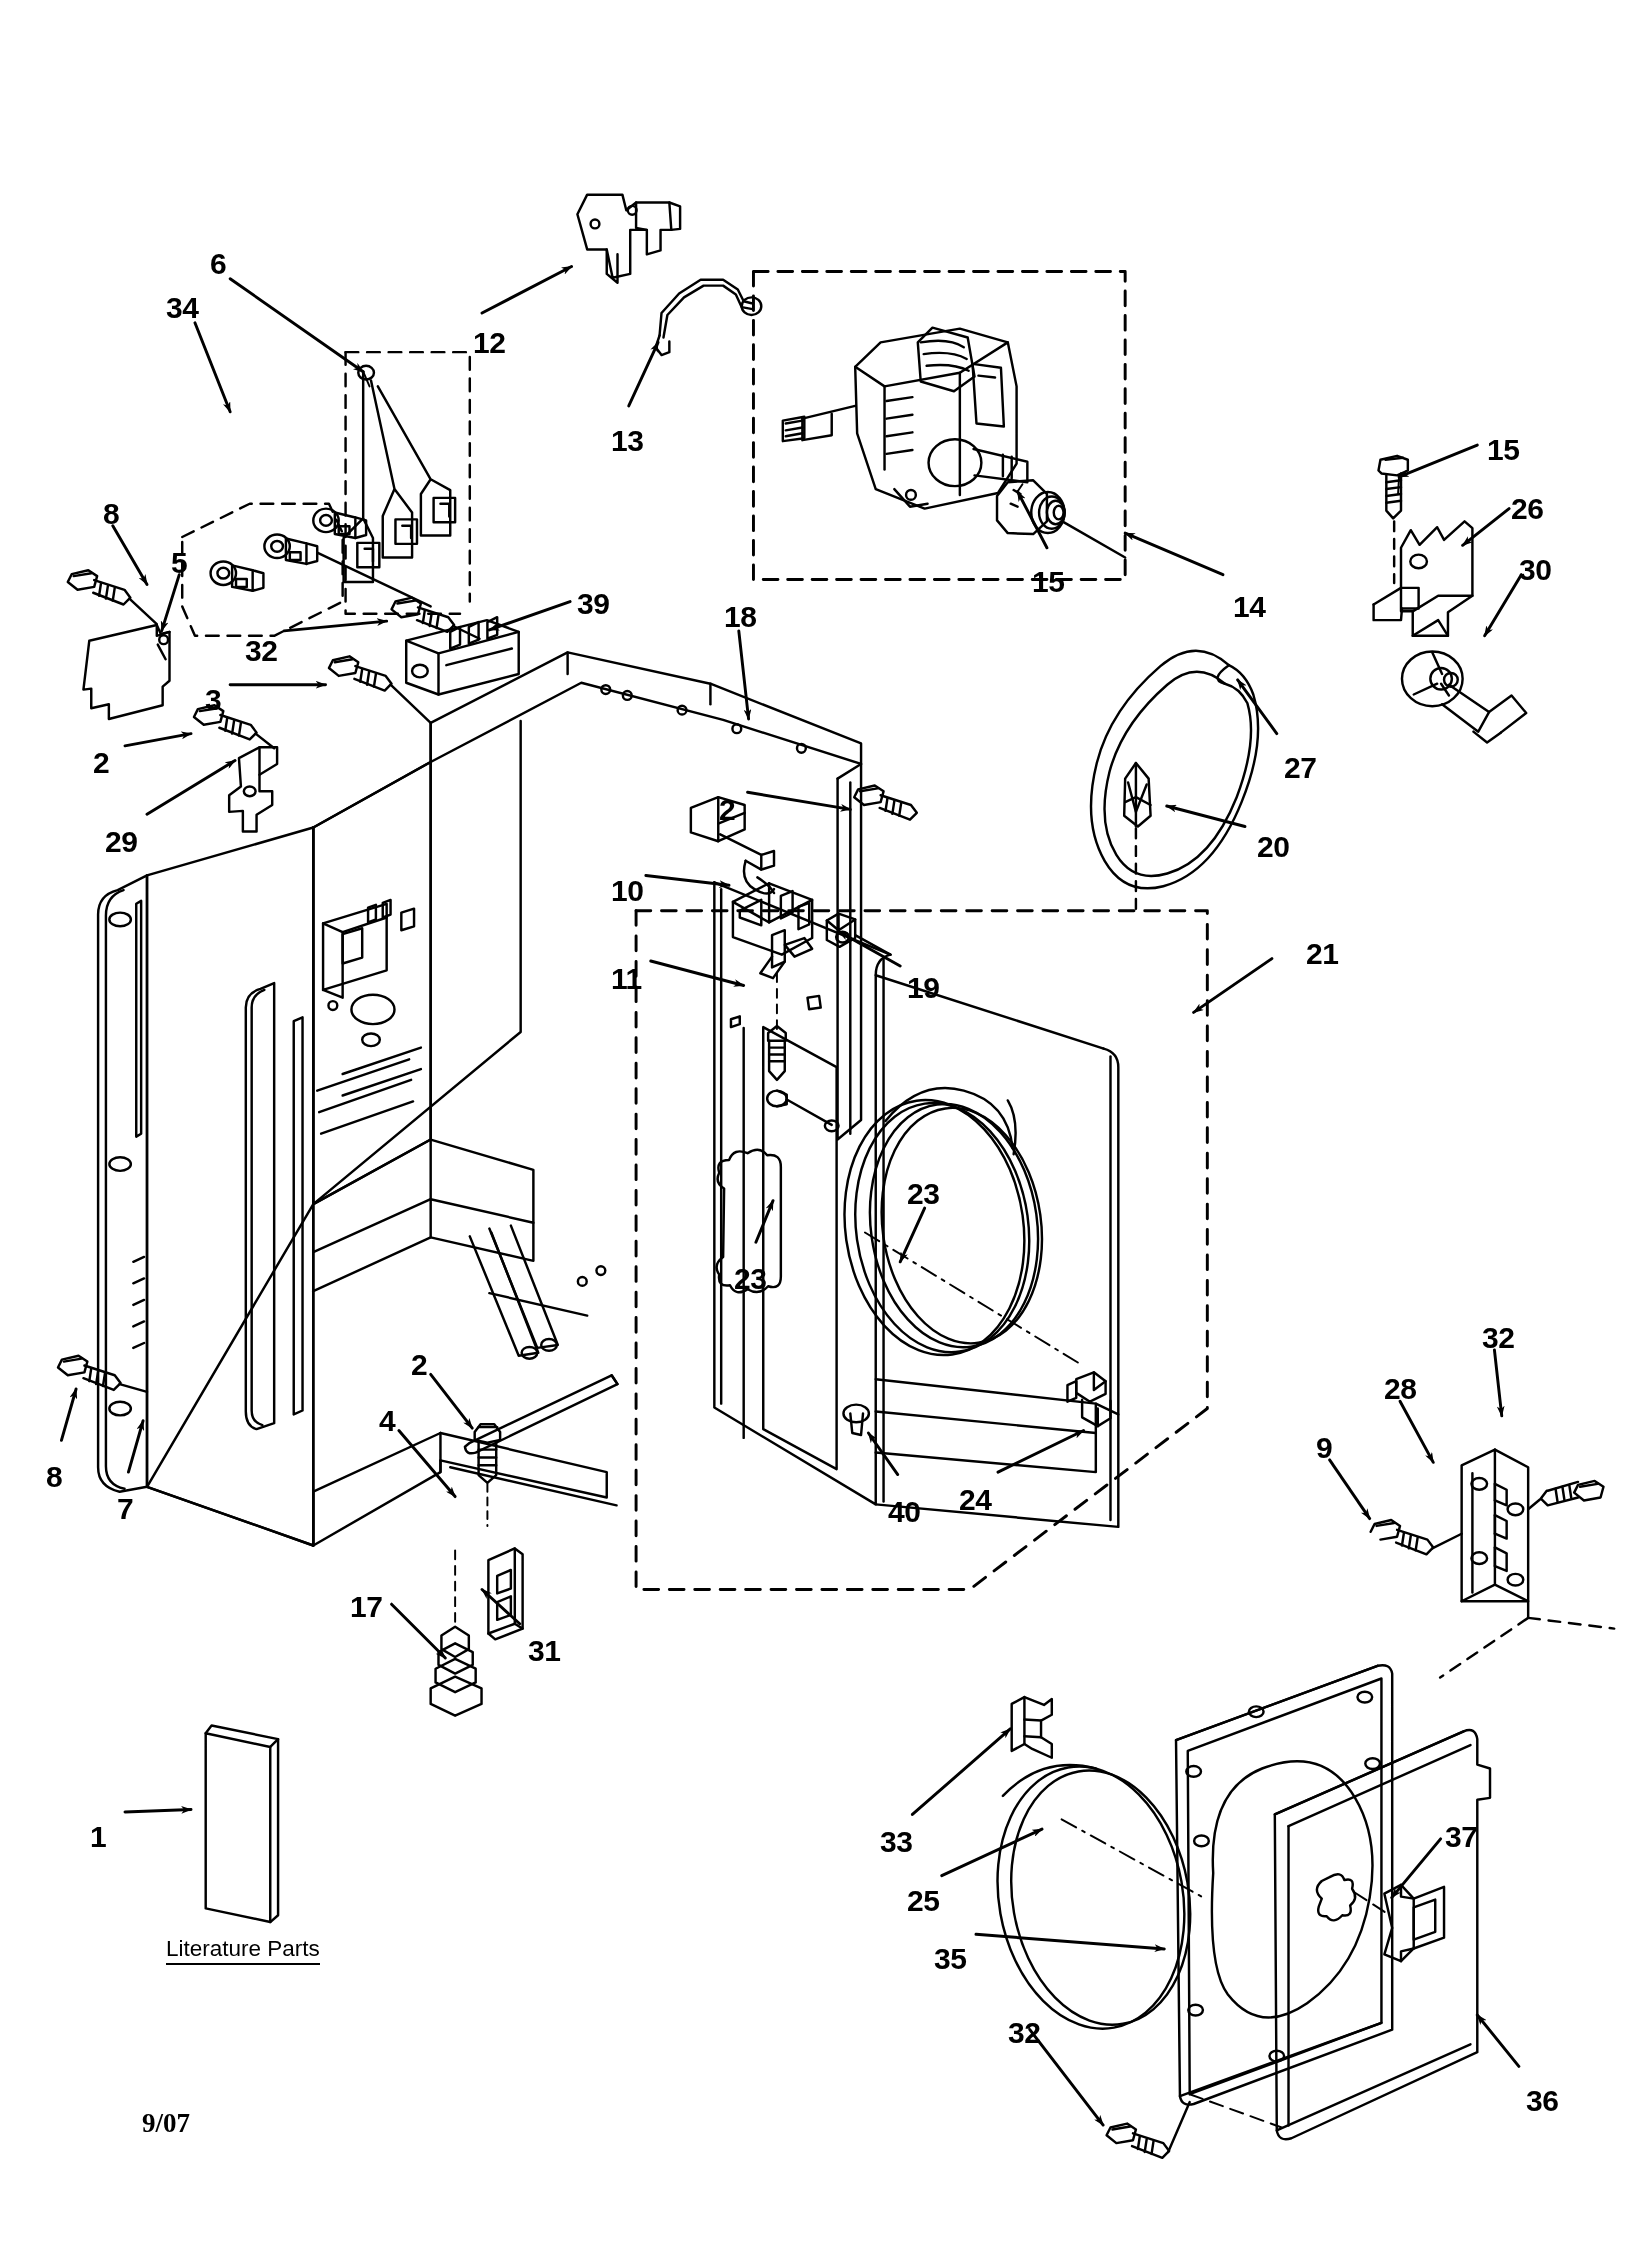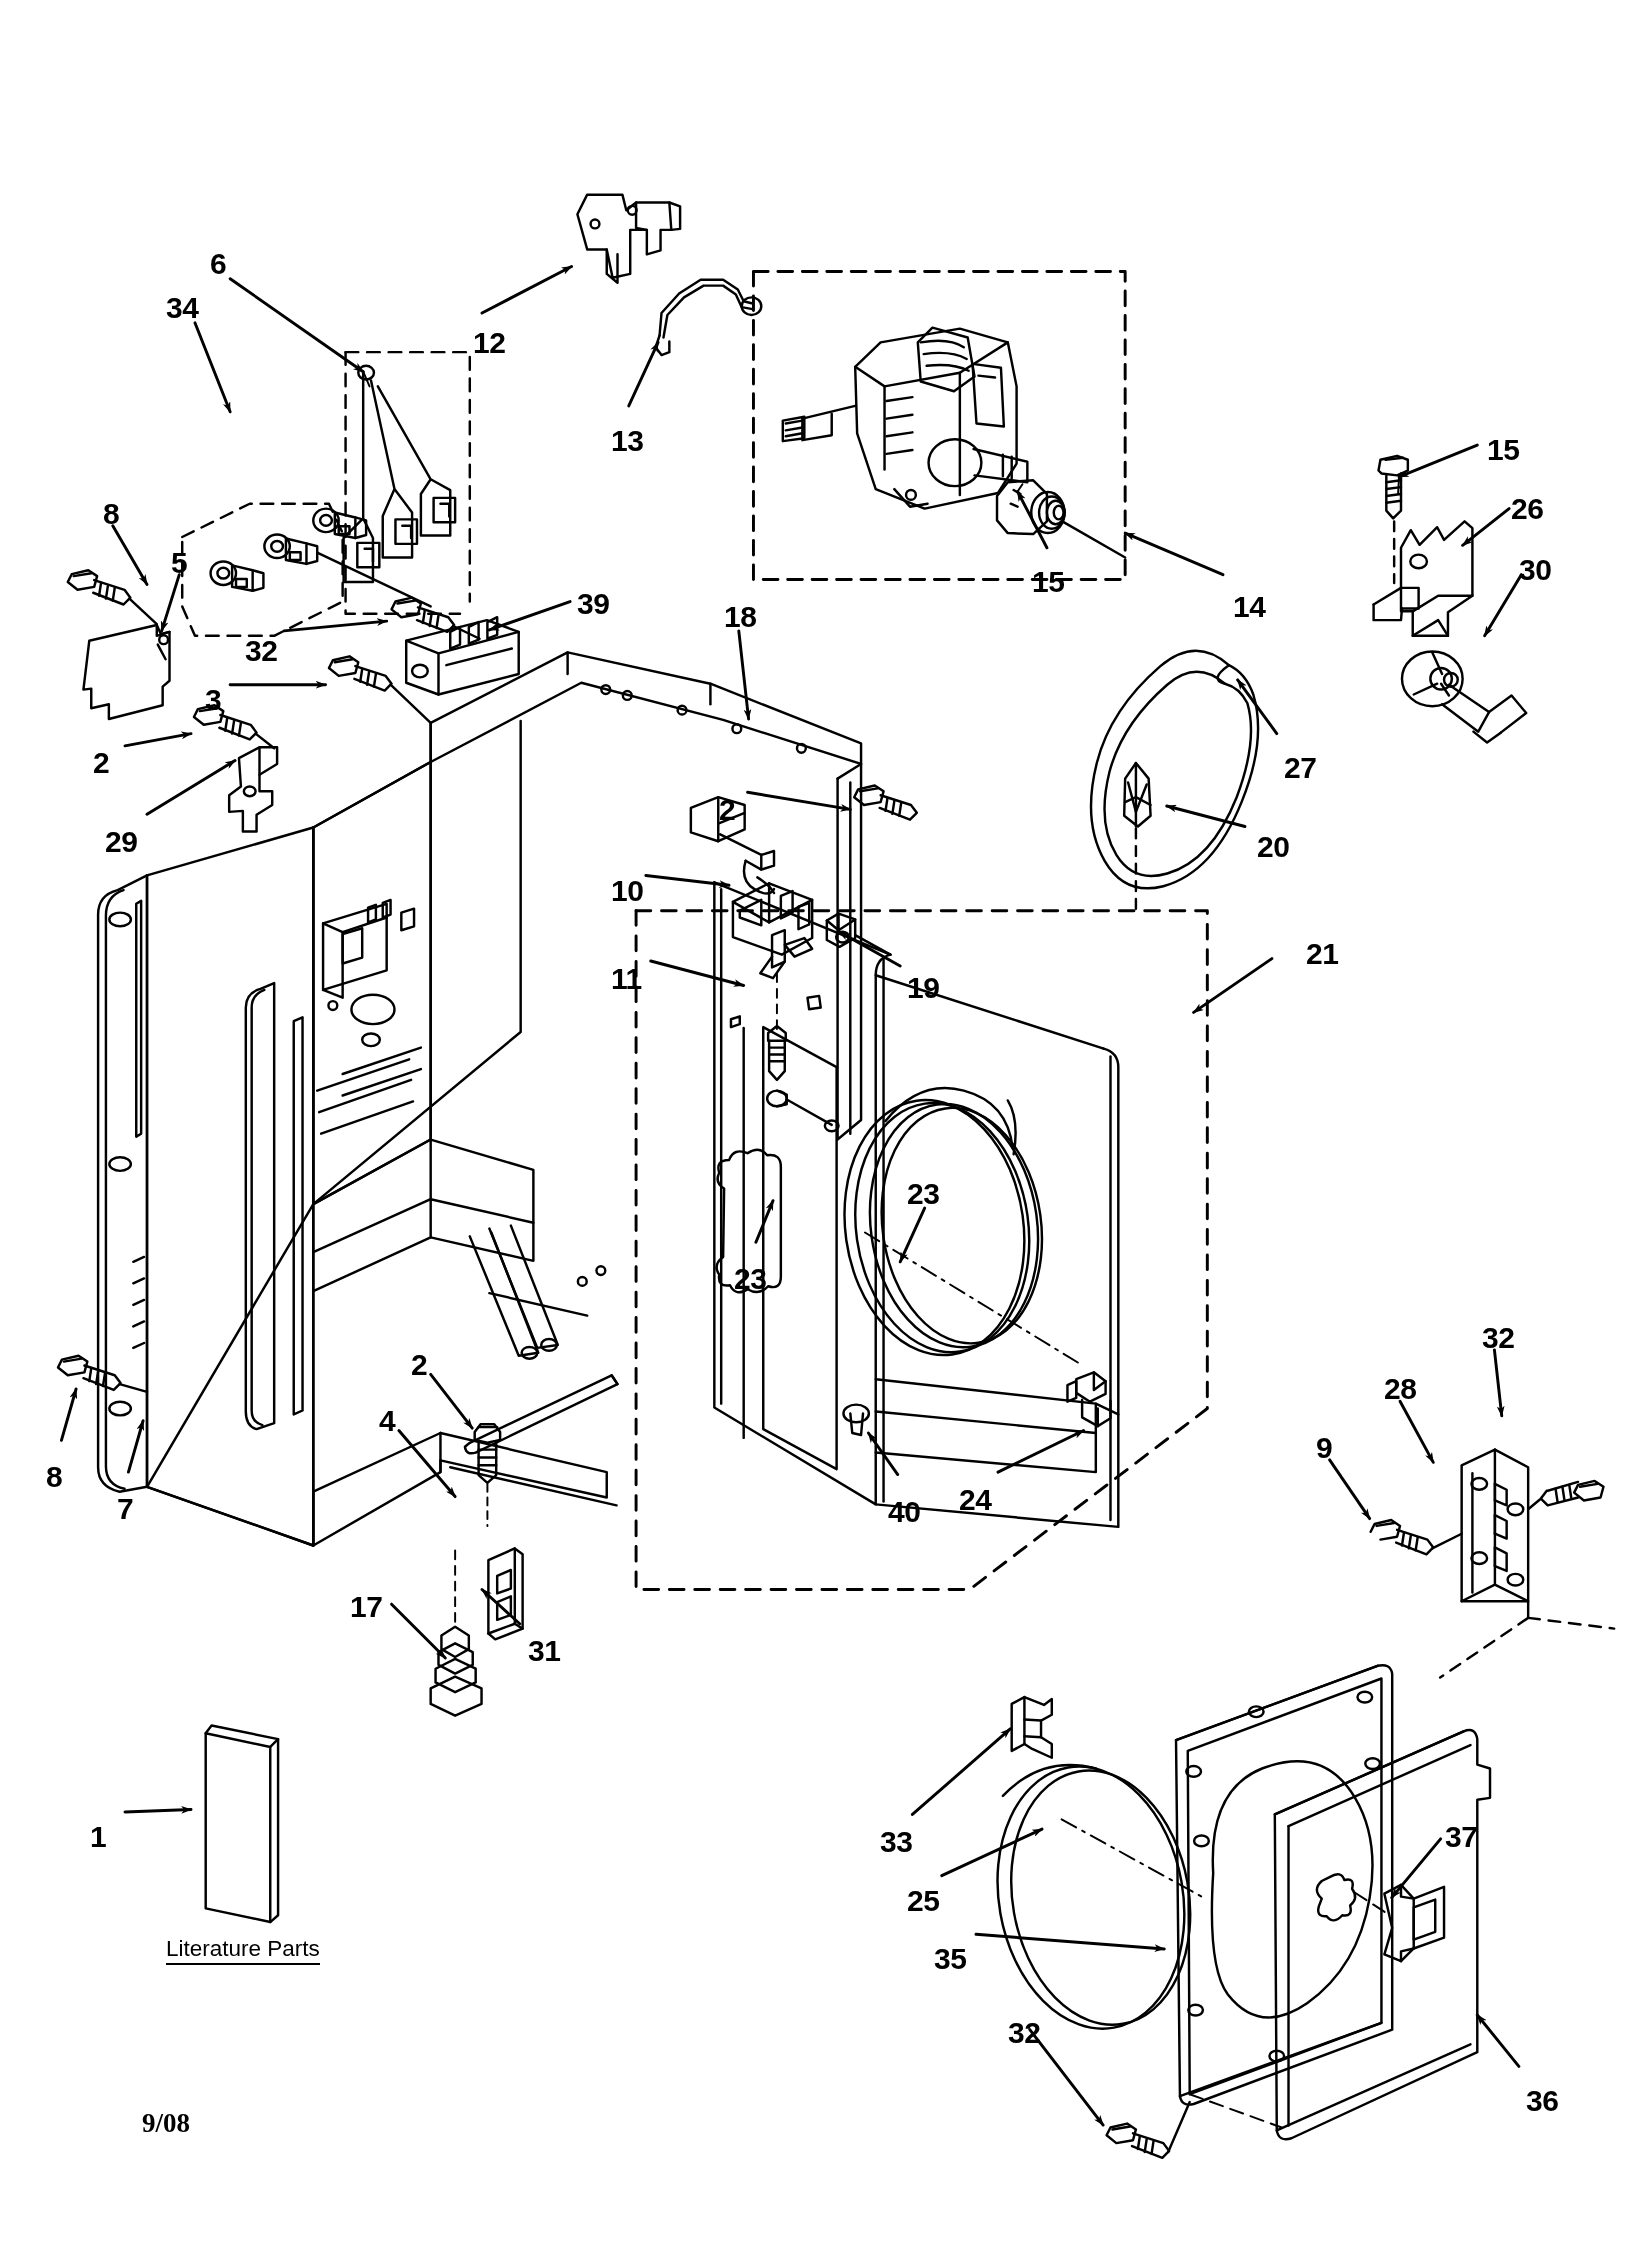--- a/index.html
+++ b/index.html
@@ -666,16 +666,16 @@
   <div class="callout" style="left:880px;top:1827px;">33</div>
   <div class="callout" style="left:907px;top:1886px;">25</div>
   <div class="callout" style="left:934px;top:1944px;">35</div>
   <div class="callout" style="left:1445px;top:1822px;">37</div>
   <div class="callout" style="left:1008px;top:2018px;">32</div>
   <div class="callout" style="left:1526px;top:2086px;">36</div>
   <div class="callout" style="left:90px;top:1822px;">1</div>
 
   <div class="lit-label" style="left:166px;top:1937px;">Literature Parts</div>
 
-  <div class="datestamp" style="left:142px;top:2108px;">9/08</div>
+  <div class="datestamp" style="left:142px;top:2108px;">9/07</div>
 
 </div>
 
 
 </body></html>

